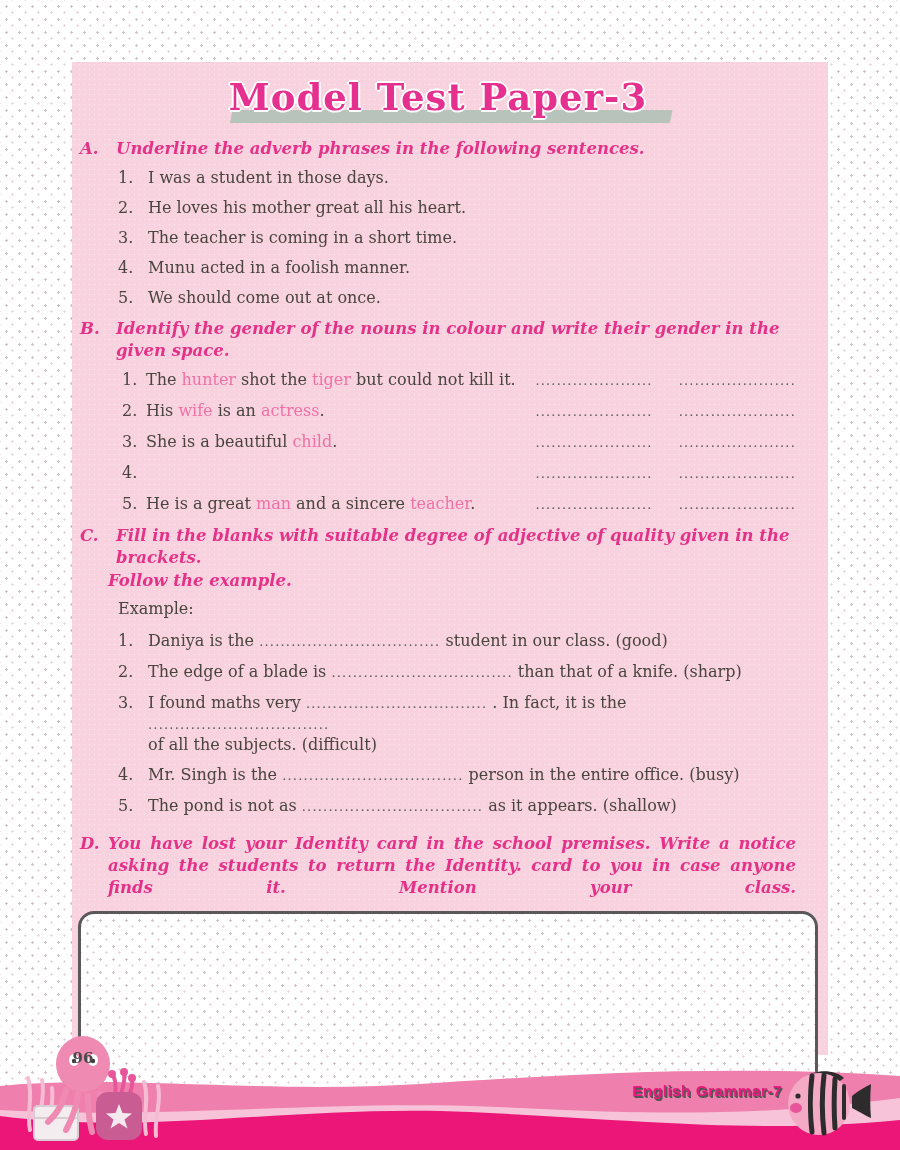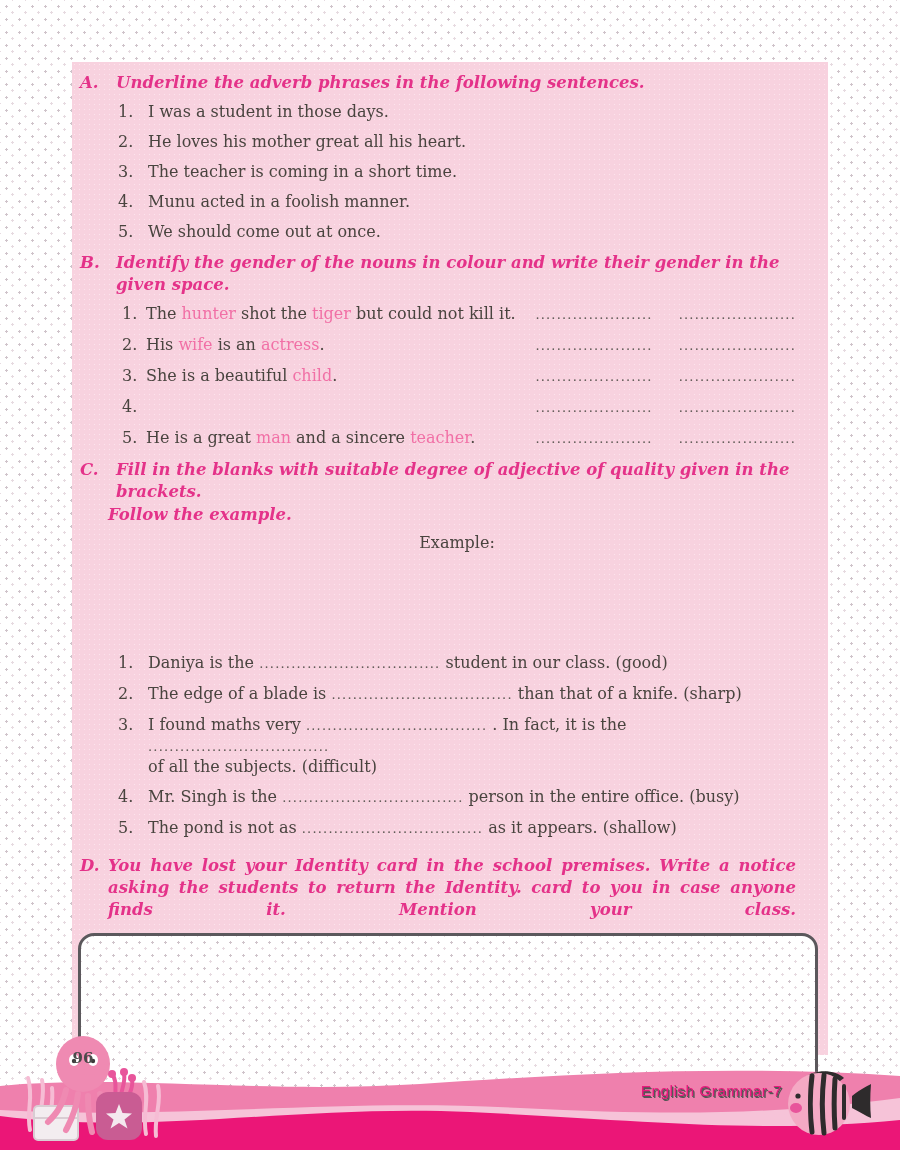--- a/index.html
+++ b/index.html
@@ -45,47 +45,51 @@
   .a-item .num{flex:0 0 30px;margin-left:38px;}
   .b-item .num{flex:0 0 24px;margin-left:42px;}
   .c-item .num{flex:0 0 30px;margin-left:38px;}
   .item .txt{flex:0 1 auto;}
   .c-item .txt{flex:1;}
   .hl{color:#f170a6;text-align:center;}
   .blank{letter-spacing:1.2px;color:#5e5954;font-size:13px;white-space:nowrap;}
   .ans-dots{margin-left:auto;letter-spacing:1.2px;color:#5e5954;font-size:13px;white-space:nowrap;}
   .ans-dots + .ans-dots{margin-left:26px;}
   .example-row{display:flex;align-items:center;margin:6px 0 12px 38px;
-    font-size:16px;line-height:20px;color:#49443f;flex-direction:column;}
+    font-size:16px;line-height:20px;color:#49443f;}
   .example-label{flex:0 0 108px;}
   .gap-b{margin-top:6px;}
   .gap-c{margin-top:8px;}
   .gap-d{margin-top:16px;}
   
   .notice-box{margin:12px 0 0 -2px;width:740px;height:190px;box-sizing:border-box;
     border:3px solid #5b585c;border-radius:16px;
     background-color:#ffffff;
     background-image:
       radial-gradient(circle,#cfc3ca 1.2px,transparent 1.4px),
       radial-gradient(circle,#e6dae0 1px,transparent 1.2px);
     background-size:13px 13px,13px 13px;background-position:0 0,6px 6px;}
   
   .footer-waves{position:absolute;left:0;bottom:0;width:900px;height:110px;}
   .octopus-scene{position:absolute;left:8px;bottom:2px;width:180px;height:118px;}
   .fish{position:absolute;right:26px;bottom:10px;width:100px;height:74px;}
   .footer-label{position:absolute;right:118px;bottom:50px;
-    font-family:"Liberation Sans",sans-serif;font-weight:400;font-size:15.5px;
+    font-family:"Liberation Sans",sans-serif;font-weight:700;font-size:15.5px;
     color:#e9197d;letter-spacing:.4px;
     text-shadow:1.5px 1.5px 0 #555,0.5px 0.5px 0 #555;}
 </style>
 </head>
 <body>
 
 <div class="panel">
 
+  <div class="title-block">
+    <div class="title-shadow"></div>
+    <span class="page-title">Model Test Paper-3</span>
+  </div>
 
   <div class="sec-head">
     <span class="sec-label">A.</span>
     <span class="sec-text">Underline the adverb phrases in the following sentences.</span>
   </div>
   <div class="items">
     <div class="item a-item">
       <span class="num">1.</span>
       <span class="txt">I was a student in those days.</span>
     </div>

